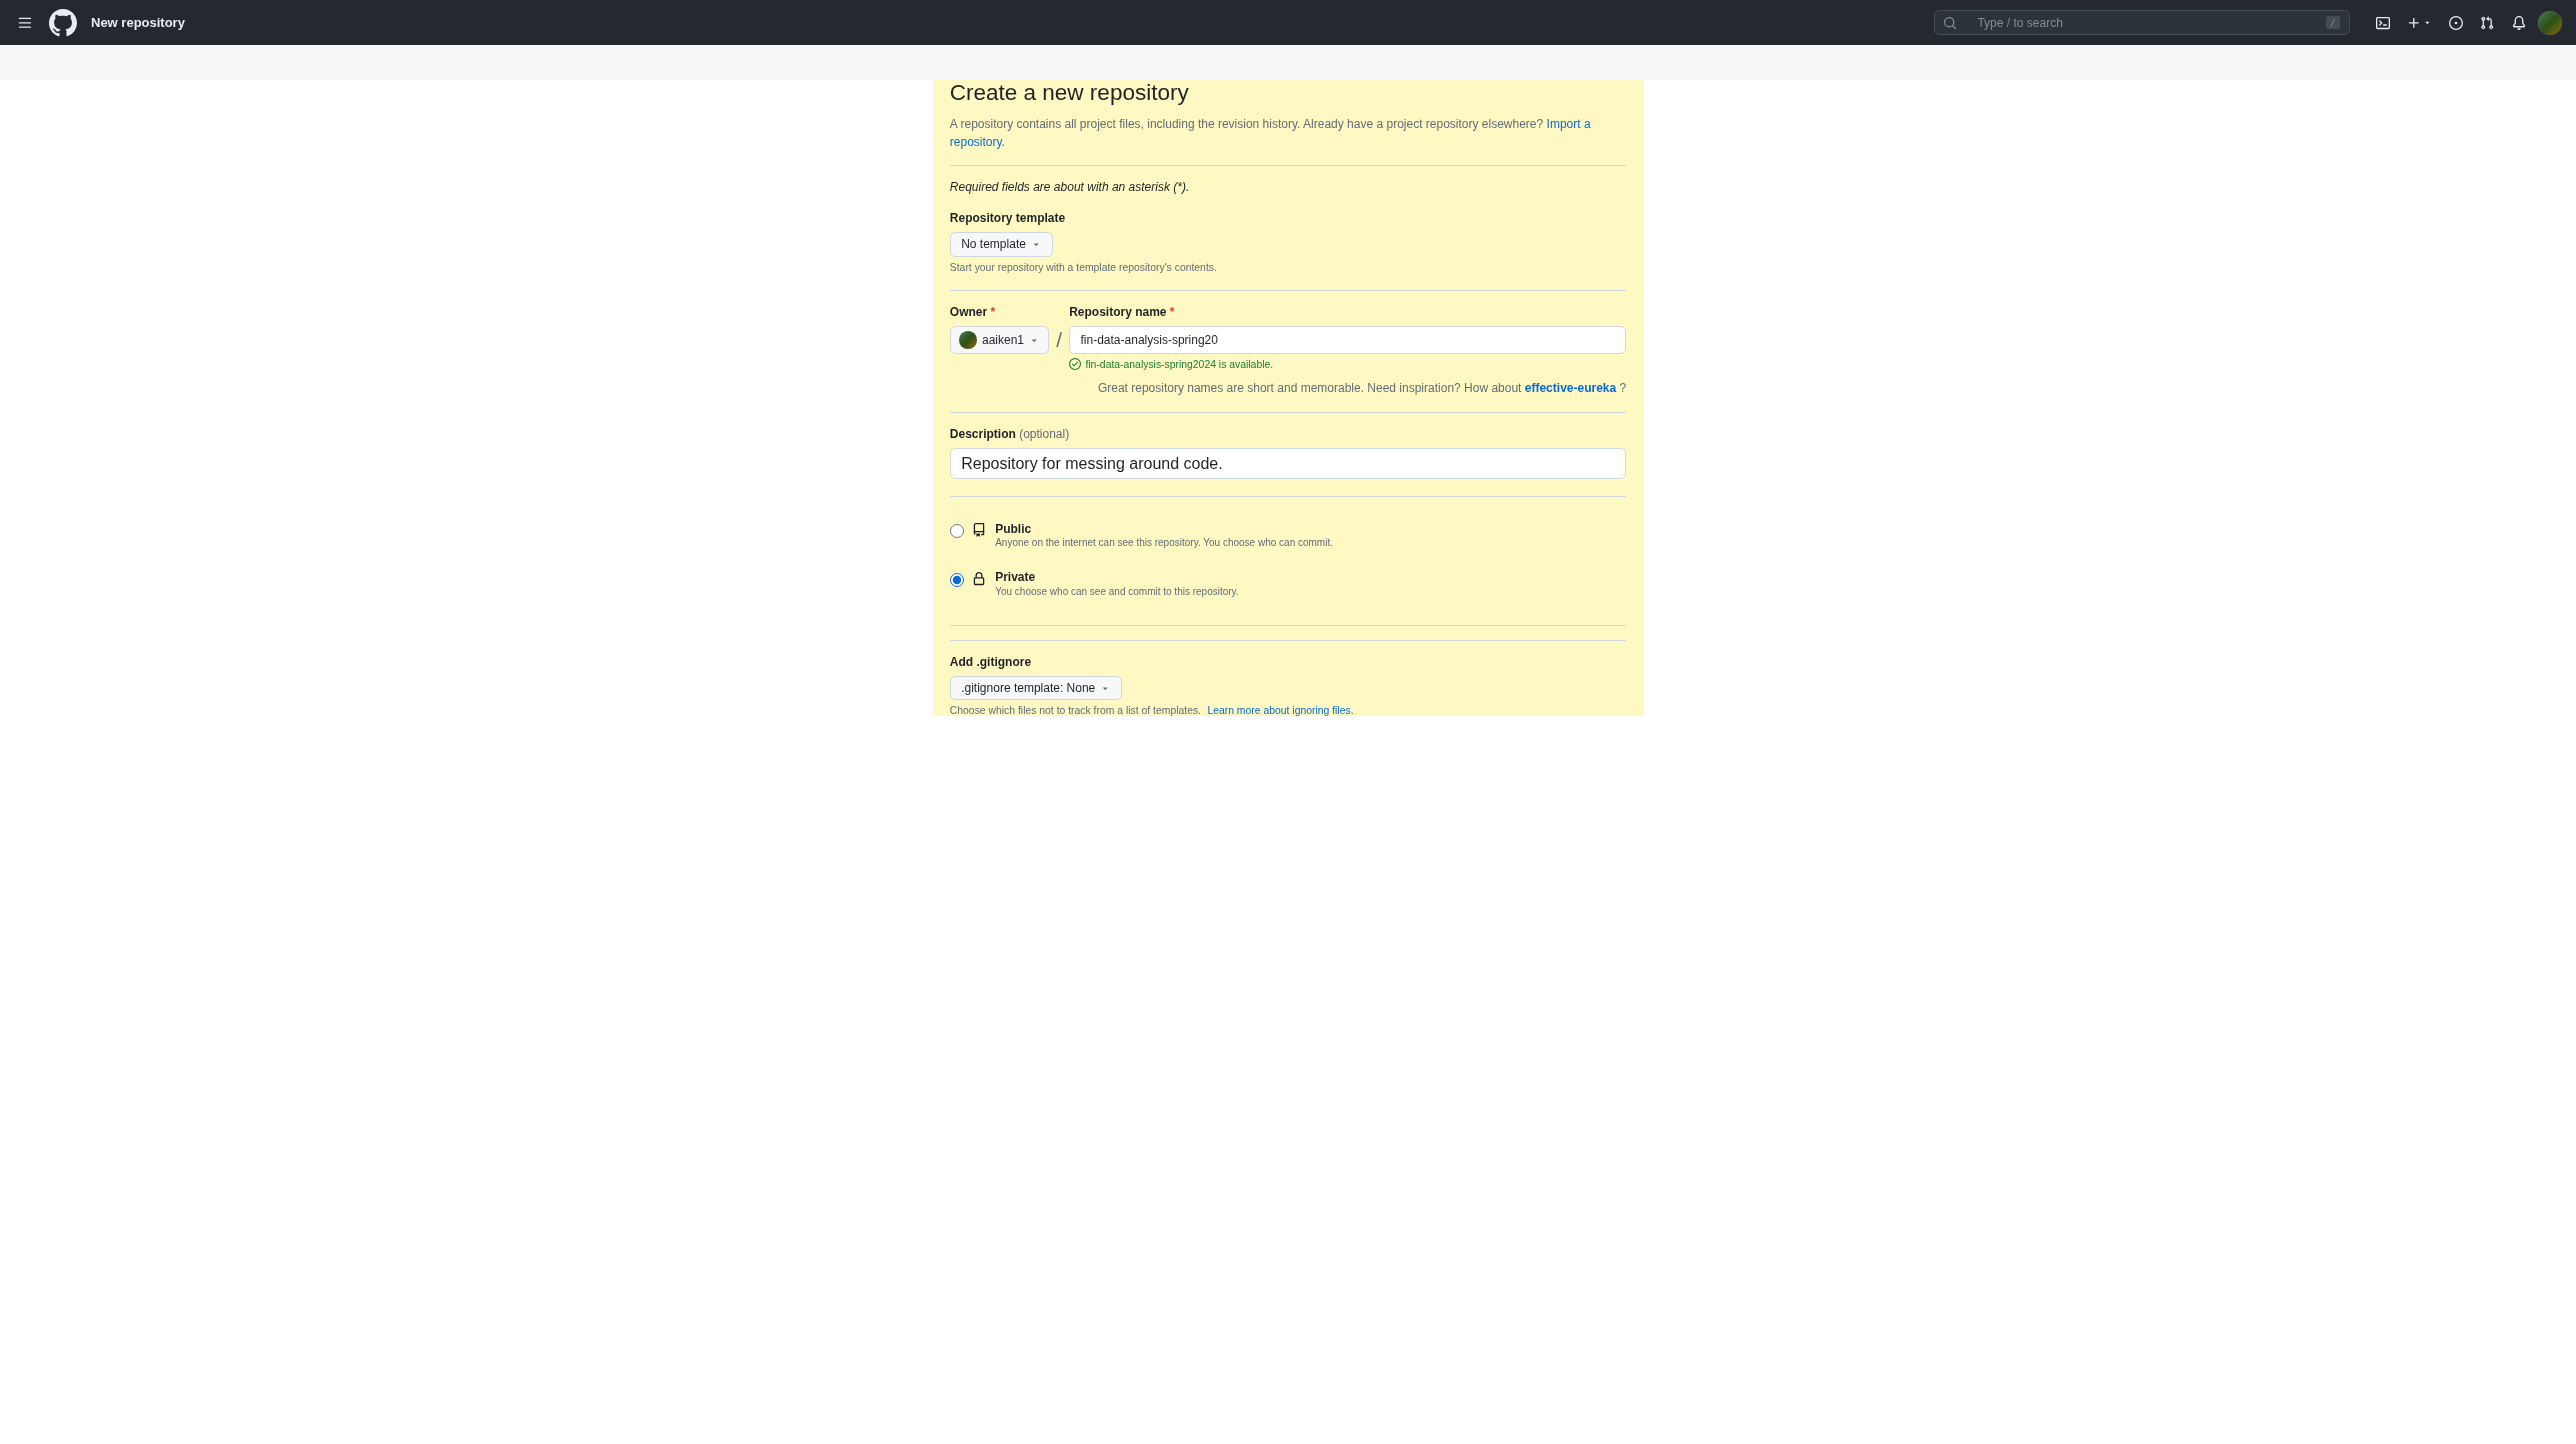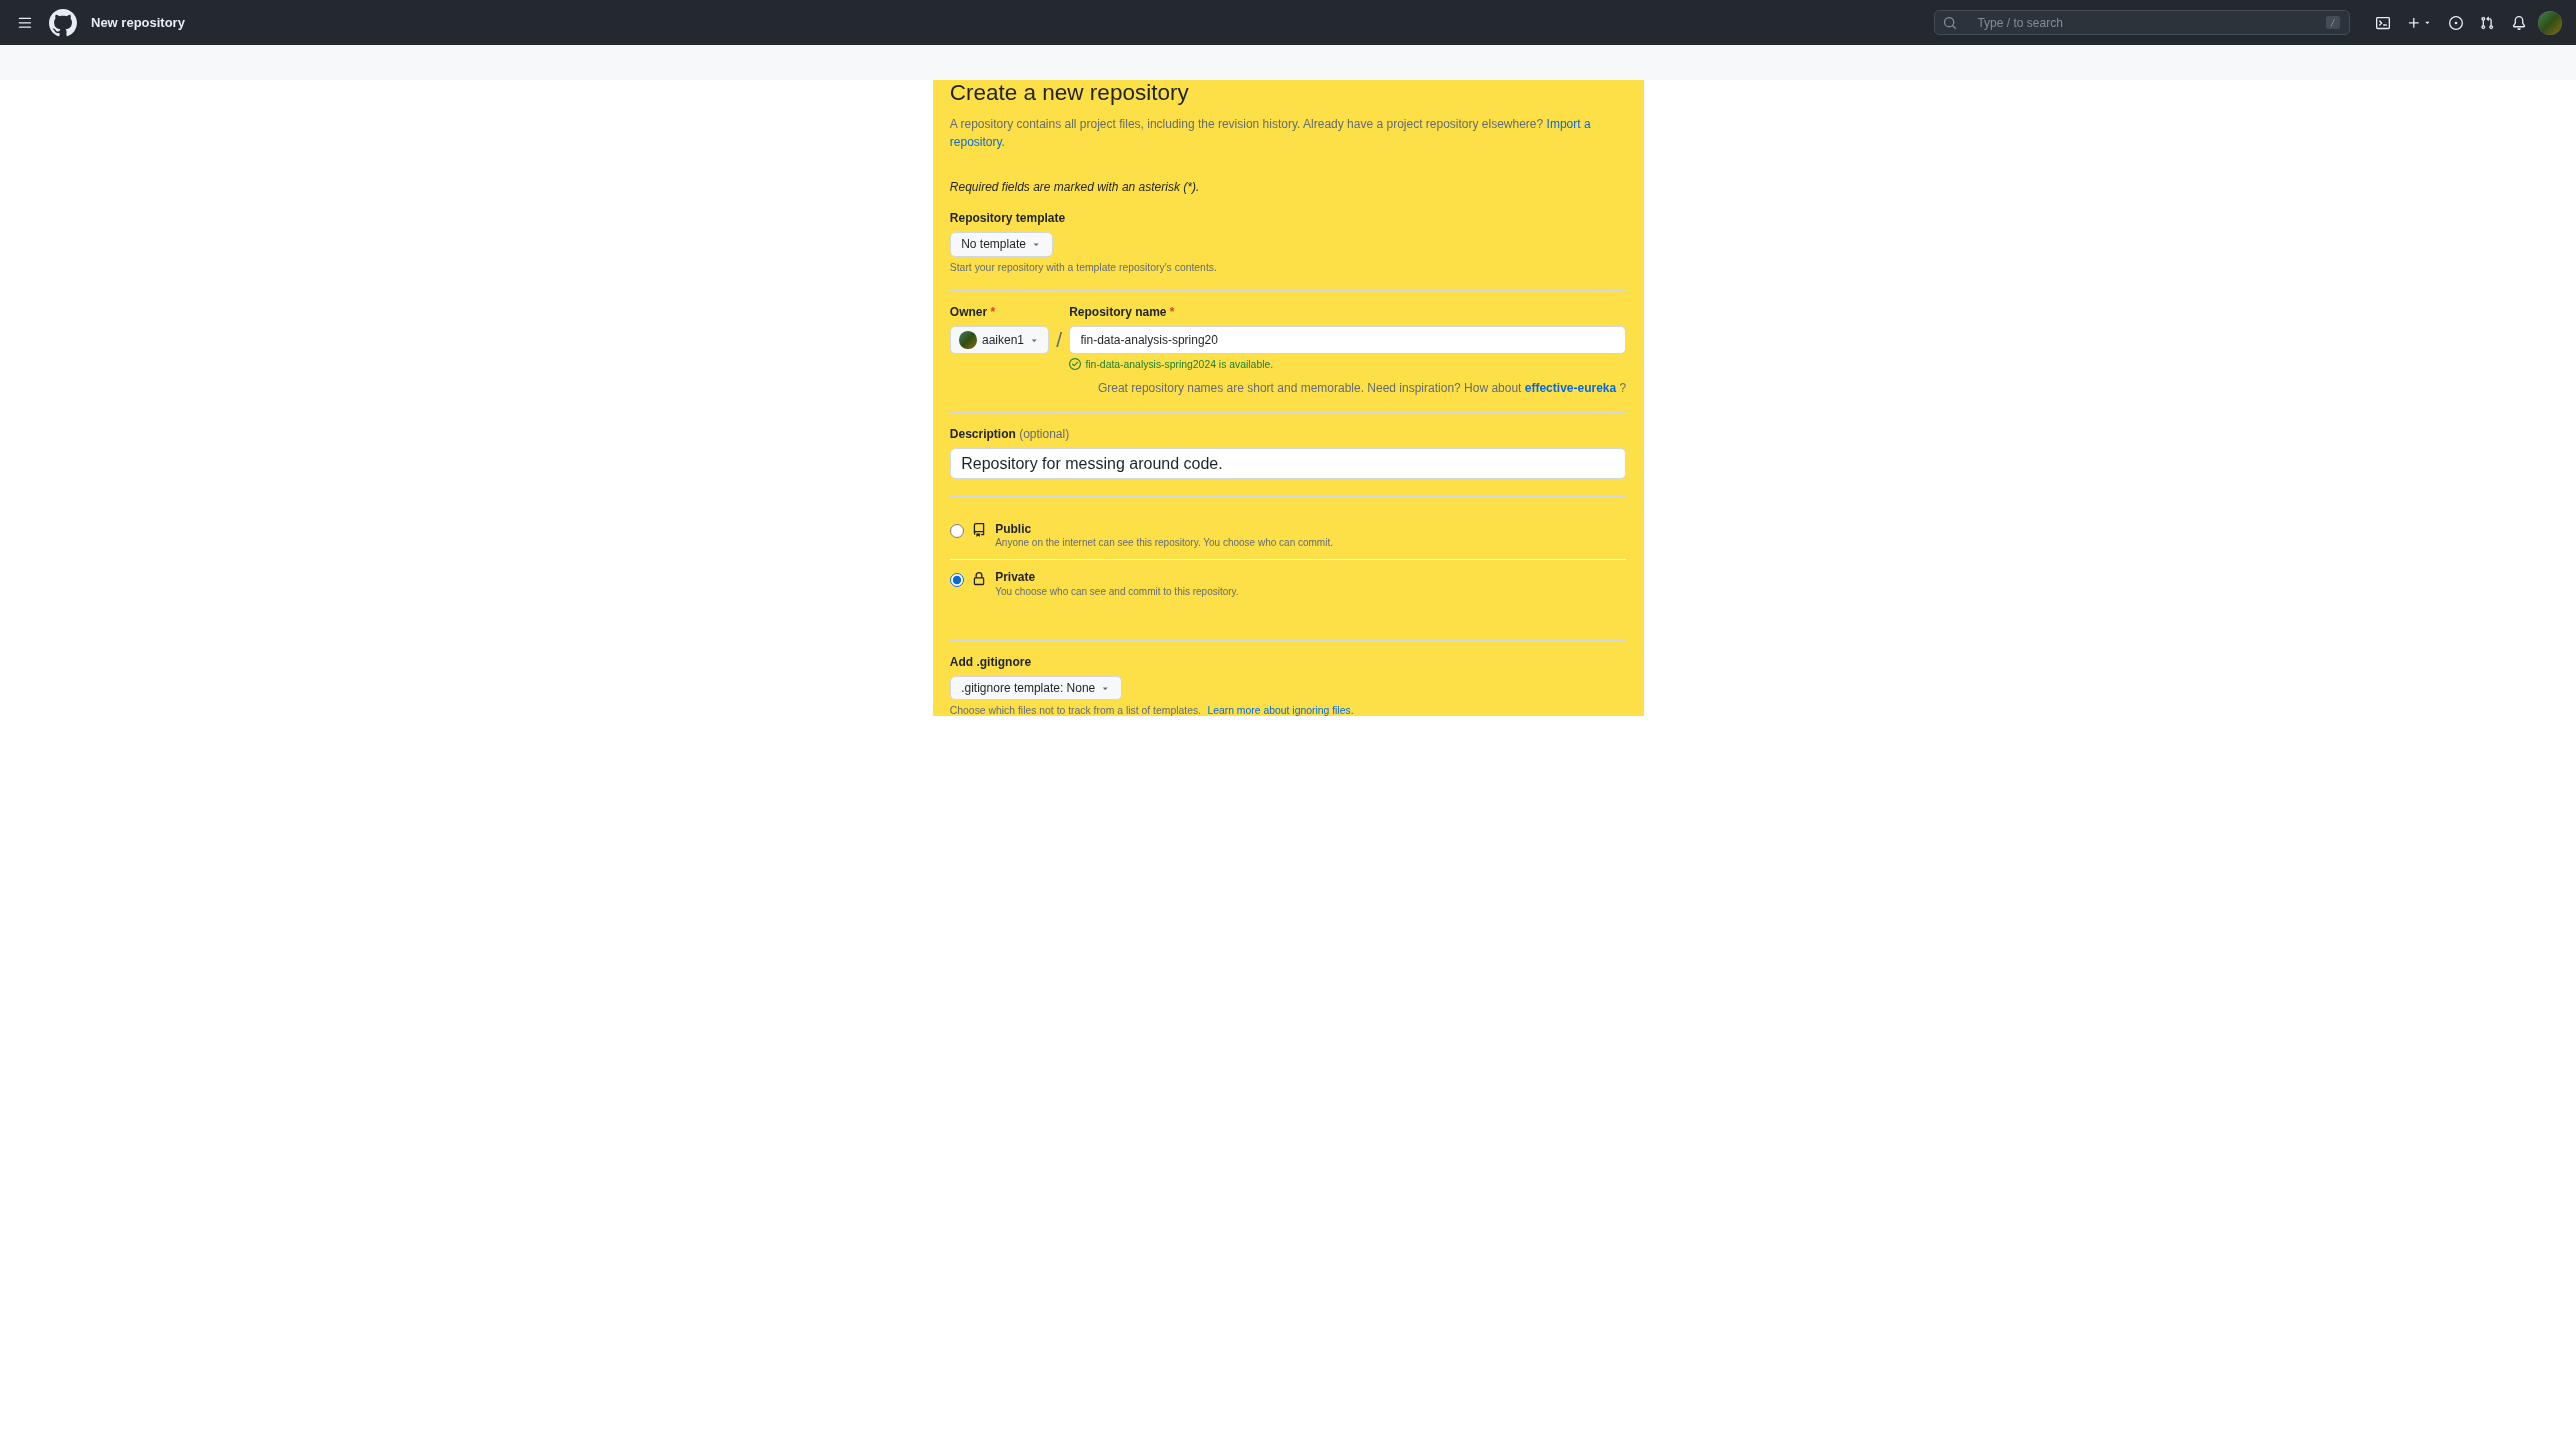--- a/index.html
+++ b/index.html
@@ -109,21 +109,21 @@
       height: 24px;
       border-radius: 50%;
       background: linear-gradient(135deg, #4a7c59 0%, #2d5016 50%, #8b6914 100%);
     }
 
     
     .main-content {
       max-width: 711px;
       margin: 35px auto;
       padding: 0 17.3px;
-      background: #fde047;
+      background: #fef9c3;
     }
 
     .page-title {
       font-size: 22.5px;
       font-weight: 400;
       color: #1f2328;
       margin-bottom: 8.7px;
     }
 
     .page-description {
@@ -461,21 +461,21 @@
 
     <h1 class="page-title">Create a new repository</h1>
 
     <p class="page-description">
       <span>A repository contains all project files, including the revision history. Already have a project repository elsewhere?</span>
       <a href="#">Import a repository.</a>
     </p>
 
     <hr class="divider">
 
-    <p class="required-note">Required fields are marked with an asterisk (*).</p>
+    <p class="required-note">Required fields are about with an asterisk (*).</p>
 
     <div class="form-section">
       <label class="field-label">Repository template</label>
       <button class="template-btn">
         <span>No template</span>
         <svg width="10.4" height="10.4" viewBox="0 0 16 16" fill="#636c76">
           <path d="M4.427 7.427l3.396 3.396a.25.25 0 0 0 .354 0l3.396-3.396A.25.25 0 0 0 11.396 7H4.604a.25.25 0 0 0-.177.427Z"></path>
         </svg>
       </button>
       <p class="field-help">Start your repository with a template repository's contents.</p>

